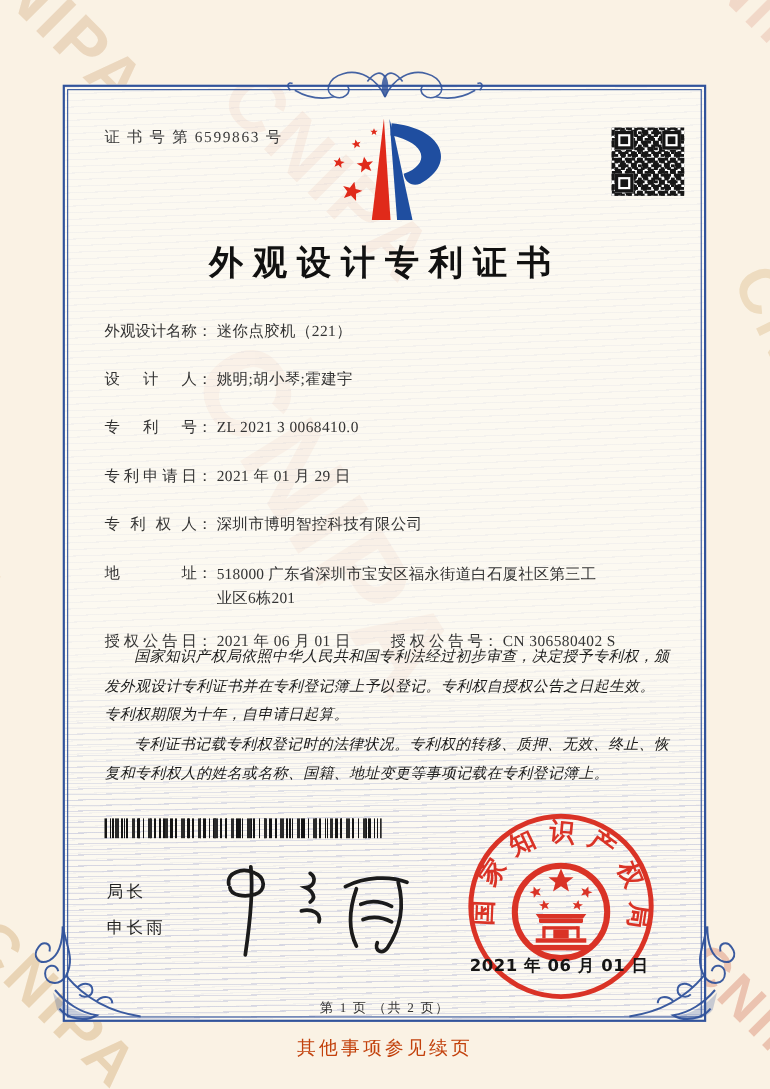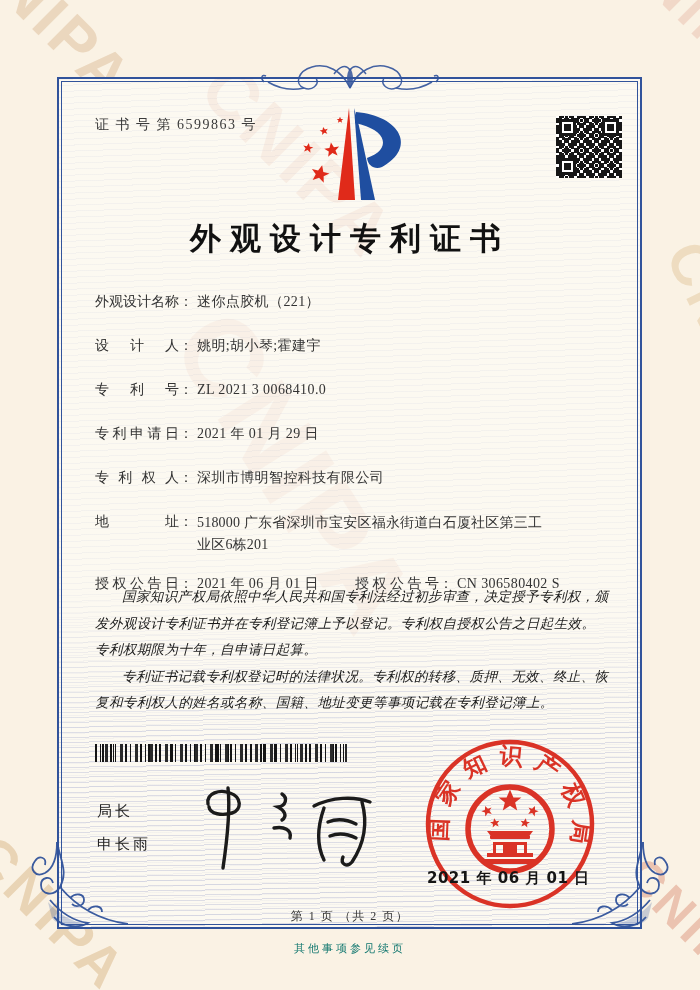--- a/index.html
+++ b/index.html
@@ -115,21 +115,21 @@
     position:absolute;left:427px;top:869px;z-index:4;
     font-family:"DejaVu Sans","Liberation Sans",sans-serif;
     font-size:15px;font-weight:bold;color:#151515;letter-spacing:0.5px;
   }
   .page-num{
     position:absolute;left:0;right:0;top:908px;text-align:center;
     font-size:12px;color:#333;letter-spacing:1.5px;z-index:6;
   }
   .cont-note{
     position:absolute;left:0;right:0;top:941px;text-align:center;
-    font-size:11px;color:#0f766e;letter-spacing:3px;
+    font-size:17px;color:#c2410c;letter-spacing:3px;
   }
   .ornament-top{position:absolute;left:250px;top:58px;width:200px;height:38px;z-index:2;}
   .flourish{position:absolute;width:100px;height:95px;z-index:3;}
   .fl-left{left:28px;top:842px;}
   .fl-right{left:572px;top:842px;transform:scaleX(-1);}
 </style>
 </head>
 <body>
 
 <div class="wm" style="left:-55px;top:-20px;font-size:62px;transform:rotate(45deg);color:#dfc2a0;opacity:.55;">CNIPA</div>

